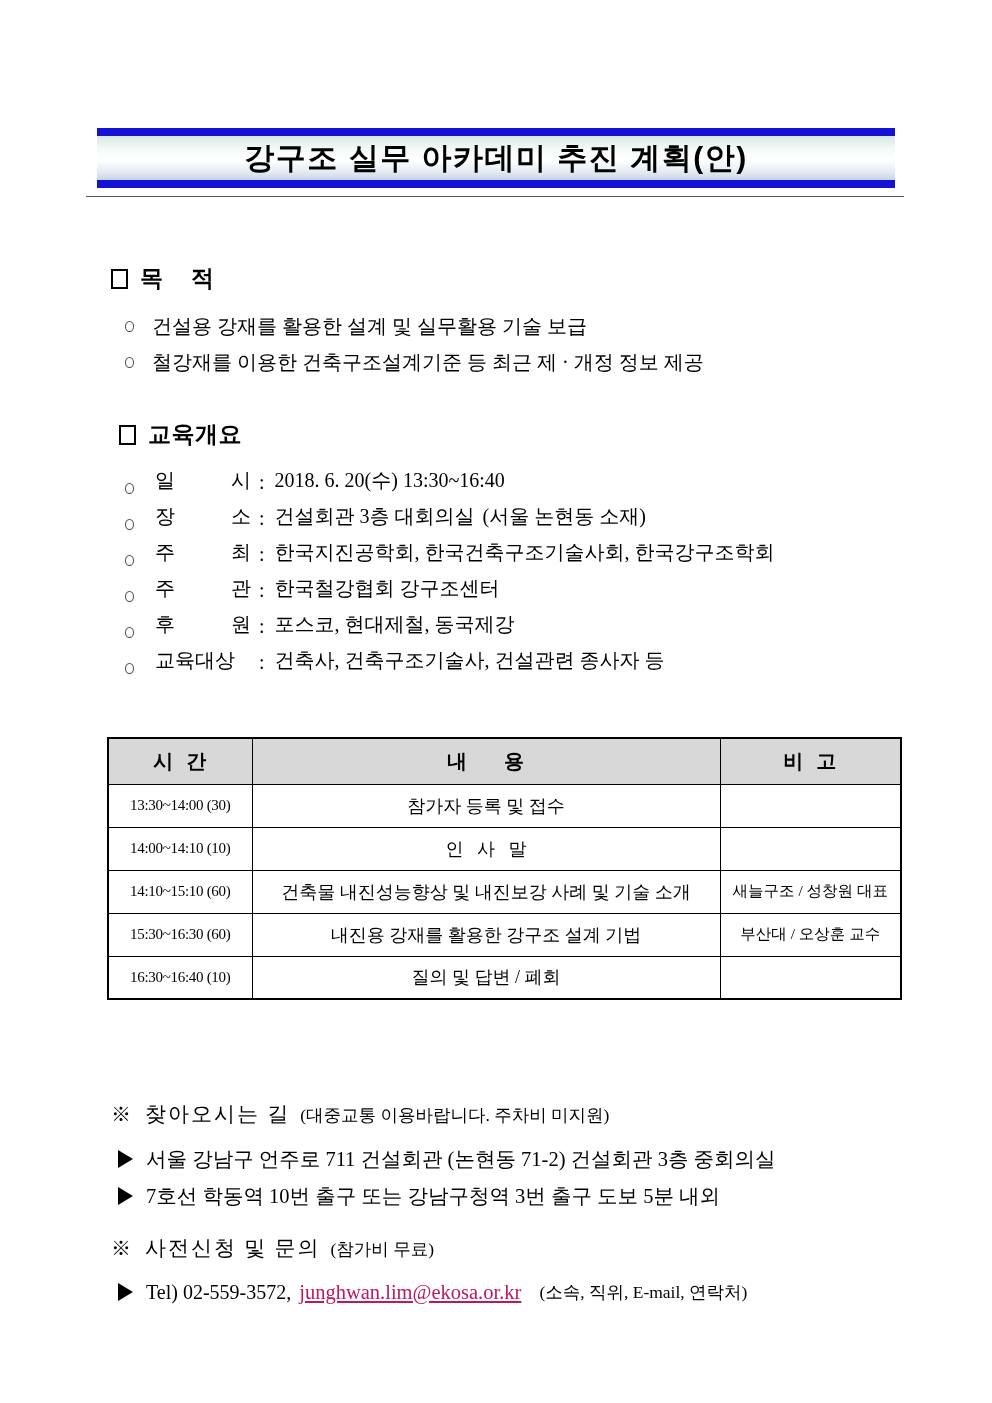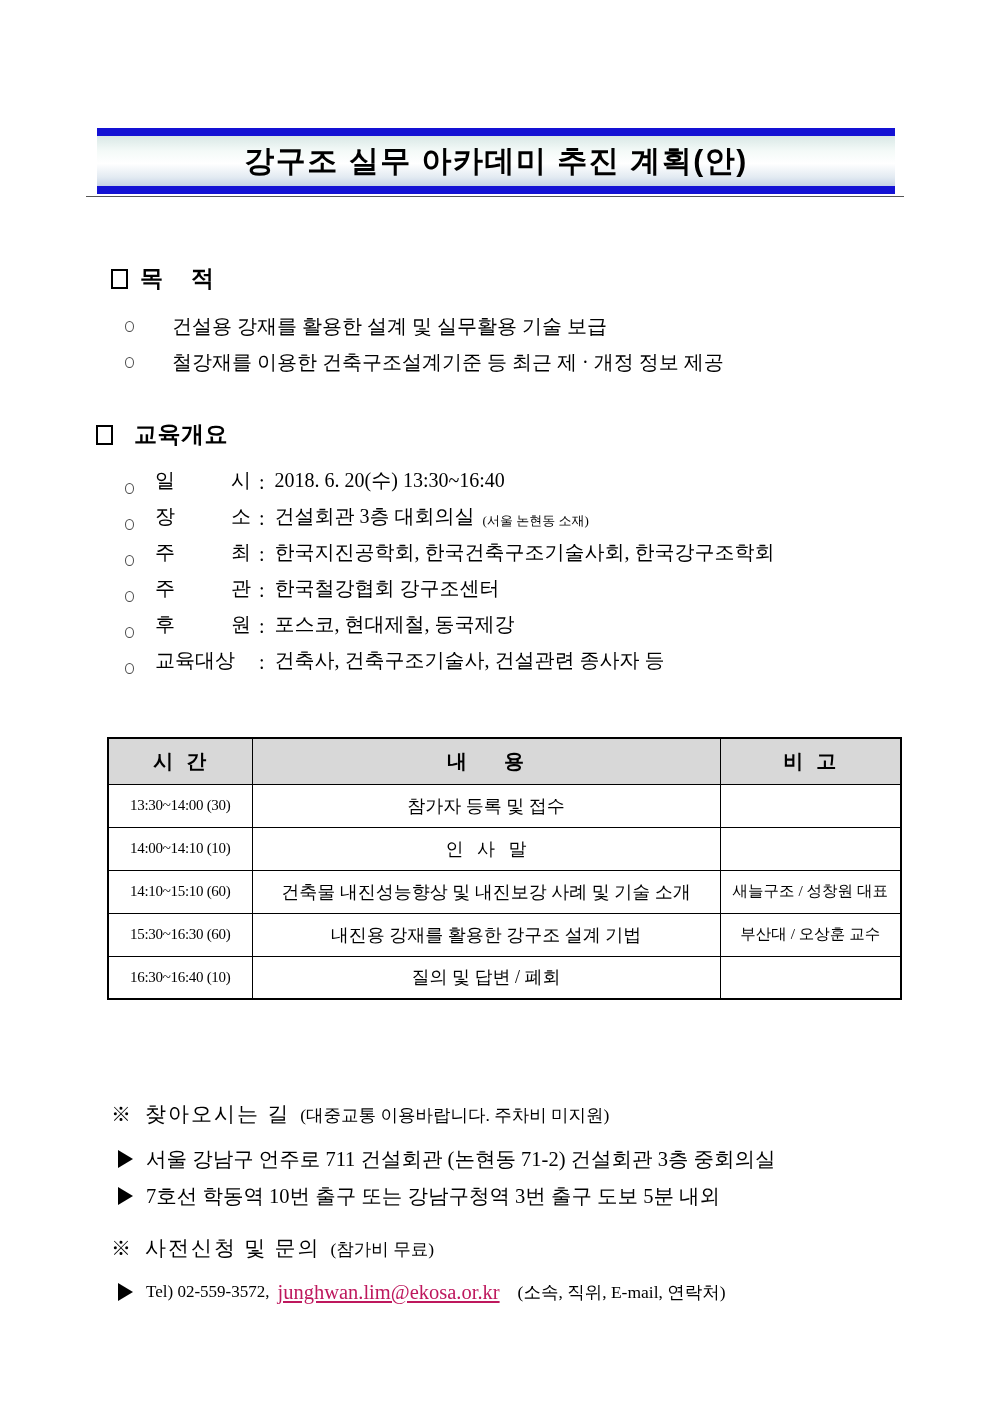--- a/index.html
+++ b/index.html
@@ -5,21 +5,21 @@
   * { margin:0; padding:0; box-sizing:border-box; }
   html,body { background:#ffffff; }
   body { width:992px; height:1403px; position:relative; font-family:"Liberation Serif", serif; color:#000; }
 
   .page { position:absolute; inset:0; width:992px; height:1403px; background:#fff; overflow:hidden; }
 
   
   .banner { position:absolute; left:97px; top:128px; width:798px; }
   .banner .bar { height:8px; background:#1412d4; }
   .banner .body {
-    height:50px;
+    height:44px;
     background:linear-gradient(180deg,#d9e8e6 0%,#f4faf8 30%,#ffffff 55%,#e3ebf2 82%,#c7d3e6 100%);
     display:flex; align-items:center; justify-content:center;
   }
   .banner .title-text {
     font-family:"Liberation Sans", sans-serif;
     font-weight:bold; font-size:30px; letter-spacing:1.5px; color:#000;
     white-space:pre;
   }
   .banner-underline { position:absolute; left:86px; top:196px; width:818px; height:1px; background:#555; }
 
@@ -28,31 +28,31 @@
   .sq-icon { width:17px; height:20px; border:2.5px solid #000; margin-right:12px; flex:0 0 auto; }
   .sec-heading .h-text {
     font-family:"Liberation Sans", sans-serif; font-weight:bold; font-size:23px;
     white-space:pre; letter-spacing:0.5px;
   }
 
   
   .o-icon { width:9px; height:11px; border:1.3px solid #4a4a4a; border-radius:50%; flex:0 0 auto; }
   .bullet-row { display:flex; align-items:center; height:36px; }
   .bullet-row .o-icon { margin-right:18px; }
-  .bullet-row .b-text { font-size:20px; white-space:pre;margin-left:20px; }
+  .bullet-row .b-text { font-size:20px; white-space:pre; }
 
   .purpose-list { position:absolute; left:125px; top:308px; }
 
   .overview-list { position:absolute; left:125px; top:458px; }
   .overview-row { display:flex; align-items:flex-end; height:36px; }
   .overview-row .o-icon { margin-right:21px; }
   .ov-label { display:inline-block; width:96px; font-size:20px; text-align:justify; text-align-last:justify; white-space:normal; }
   .ov-colon { font-size:20px; margin:0 10px 0 8px; }
   .ov-value { font-size:20px; white-space:pre; }
-  .ov-note { font-size:13px; margin-left:8px; white-space:pre; }
+  .ov-note { font-size:20px; margin-left:8px; white-space:pre; }
 
   
   table.schedule { position:absolute; left:107px; top:737px; width:793px; border-collapse:collapse; table-layout:fixed; }
   table.schedule th, table.schedule td { border:1.5px solid #000; }
   table.schedule { border:2.5px solid #000; }
   table.schedule th {
     background:#d8d8d8; height:46px; font-size:20px; font-weight:bold;
     text-align:center; white-space:pre; letter-spacing:1px;
   }
   table.schedule td { height:43px; text-align:center; vertical-align:middle; background:#fff; }
@@ -65,21 +65,21 @@
   .note-title-row { display:flex; align-items:baseline; }
   .ref-mark { font-size:20px; margin-right:14px; }
   .note-title { font-size:21px; letter-spacing:2px; white-space:pre; }
   .note-title-note { font-size:17.5px; margin-left:10px; white-space:pre; }
 
   .tri-row { display:flex; align-items:center; height:37px; margin-left:7px; }
   .tri-icon { width:0; height:0; border-left:15px solid #000; border-top:9px solid transparent; border-bottom:9px solid transparent; margin-right:13px; flex:0 0 auto; }
   .tri-text { font-size:20.5px; white-space:pre; }
 
   .contact-tel-row { display:flex; align-items:center; height:40px; margin-left:7px; margin-top:10px; }
-  .tel-text { font-size:17px; white-space:pre; }
+  .tel-text { font-size:20px; white-space:pre; }
   .email-link { color:#be185d; text-decoration:underline; font-size:20.5px; margin:0 6px 0 8px; white-space:pre; }
   .tel-suffix { font-size:17.5px; margin-left:12px; white-space:pre; }
 </style>
 </head>
 <body>
 
 <div class="page">
 
   <div class="banner">
     <div class="bar"></div>
@@ -98,21 +98,21 @@
     <div class="bullet-row">
       <span class="o-icon"></span>
       <span class="b-text">건설용 강재를 활용한 설계 및 실무활용 기술 보급</span>
     </div>
     <div class="bullet-row">
       <span class="o-icon"></span>
       <span class="b-text">철강재를 이용한 건축구조설계기준 등 최근 제 · 개정 정보 제공</span>
     </div>
   </div>
 
-  <div class="sec-heading" style="left:96px; top:419px;gap:9px;">
+  <div class="sec-heading" style="left:119px; top:419px;">
     <span class="sq-icon"></span>
     <span class="h-text">교육개요</span>
   </div>
   <div class="overview-list">
     <div class="overview-row">
       <span class="o-icon"></span>
       <span class="ov-label">일 시</span>
       <span class="ov-colon">:</span>
       <span class="ov-value">2018. 6. 20(수) 13:30~16:40</span>
       <span class="ov-note"></span>

